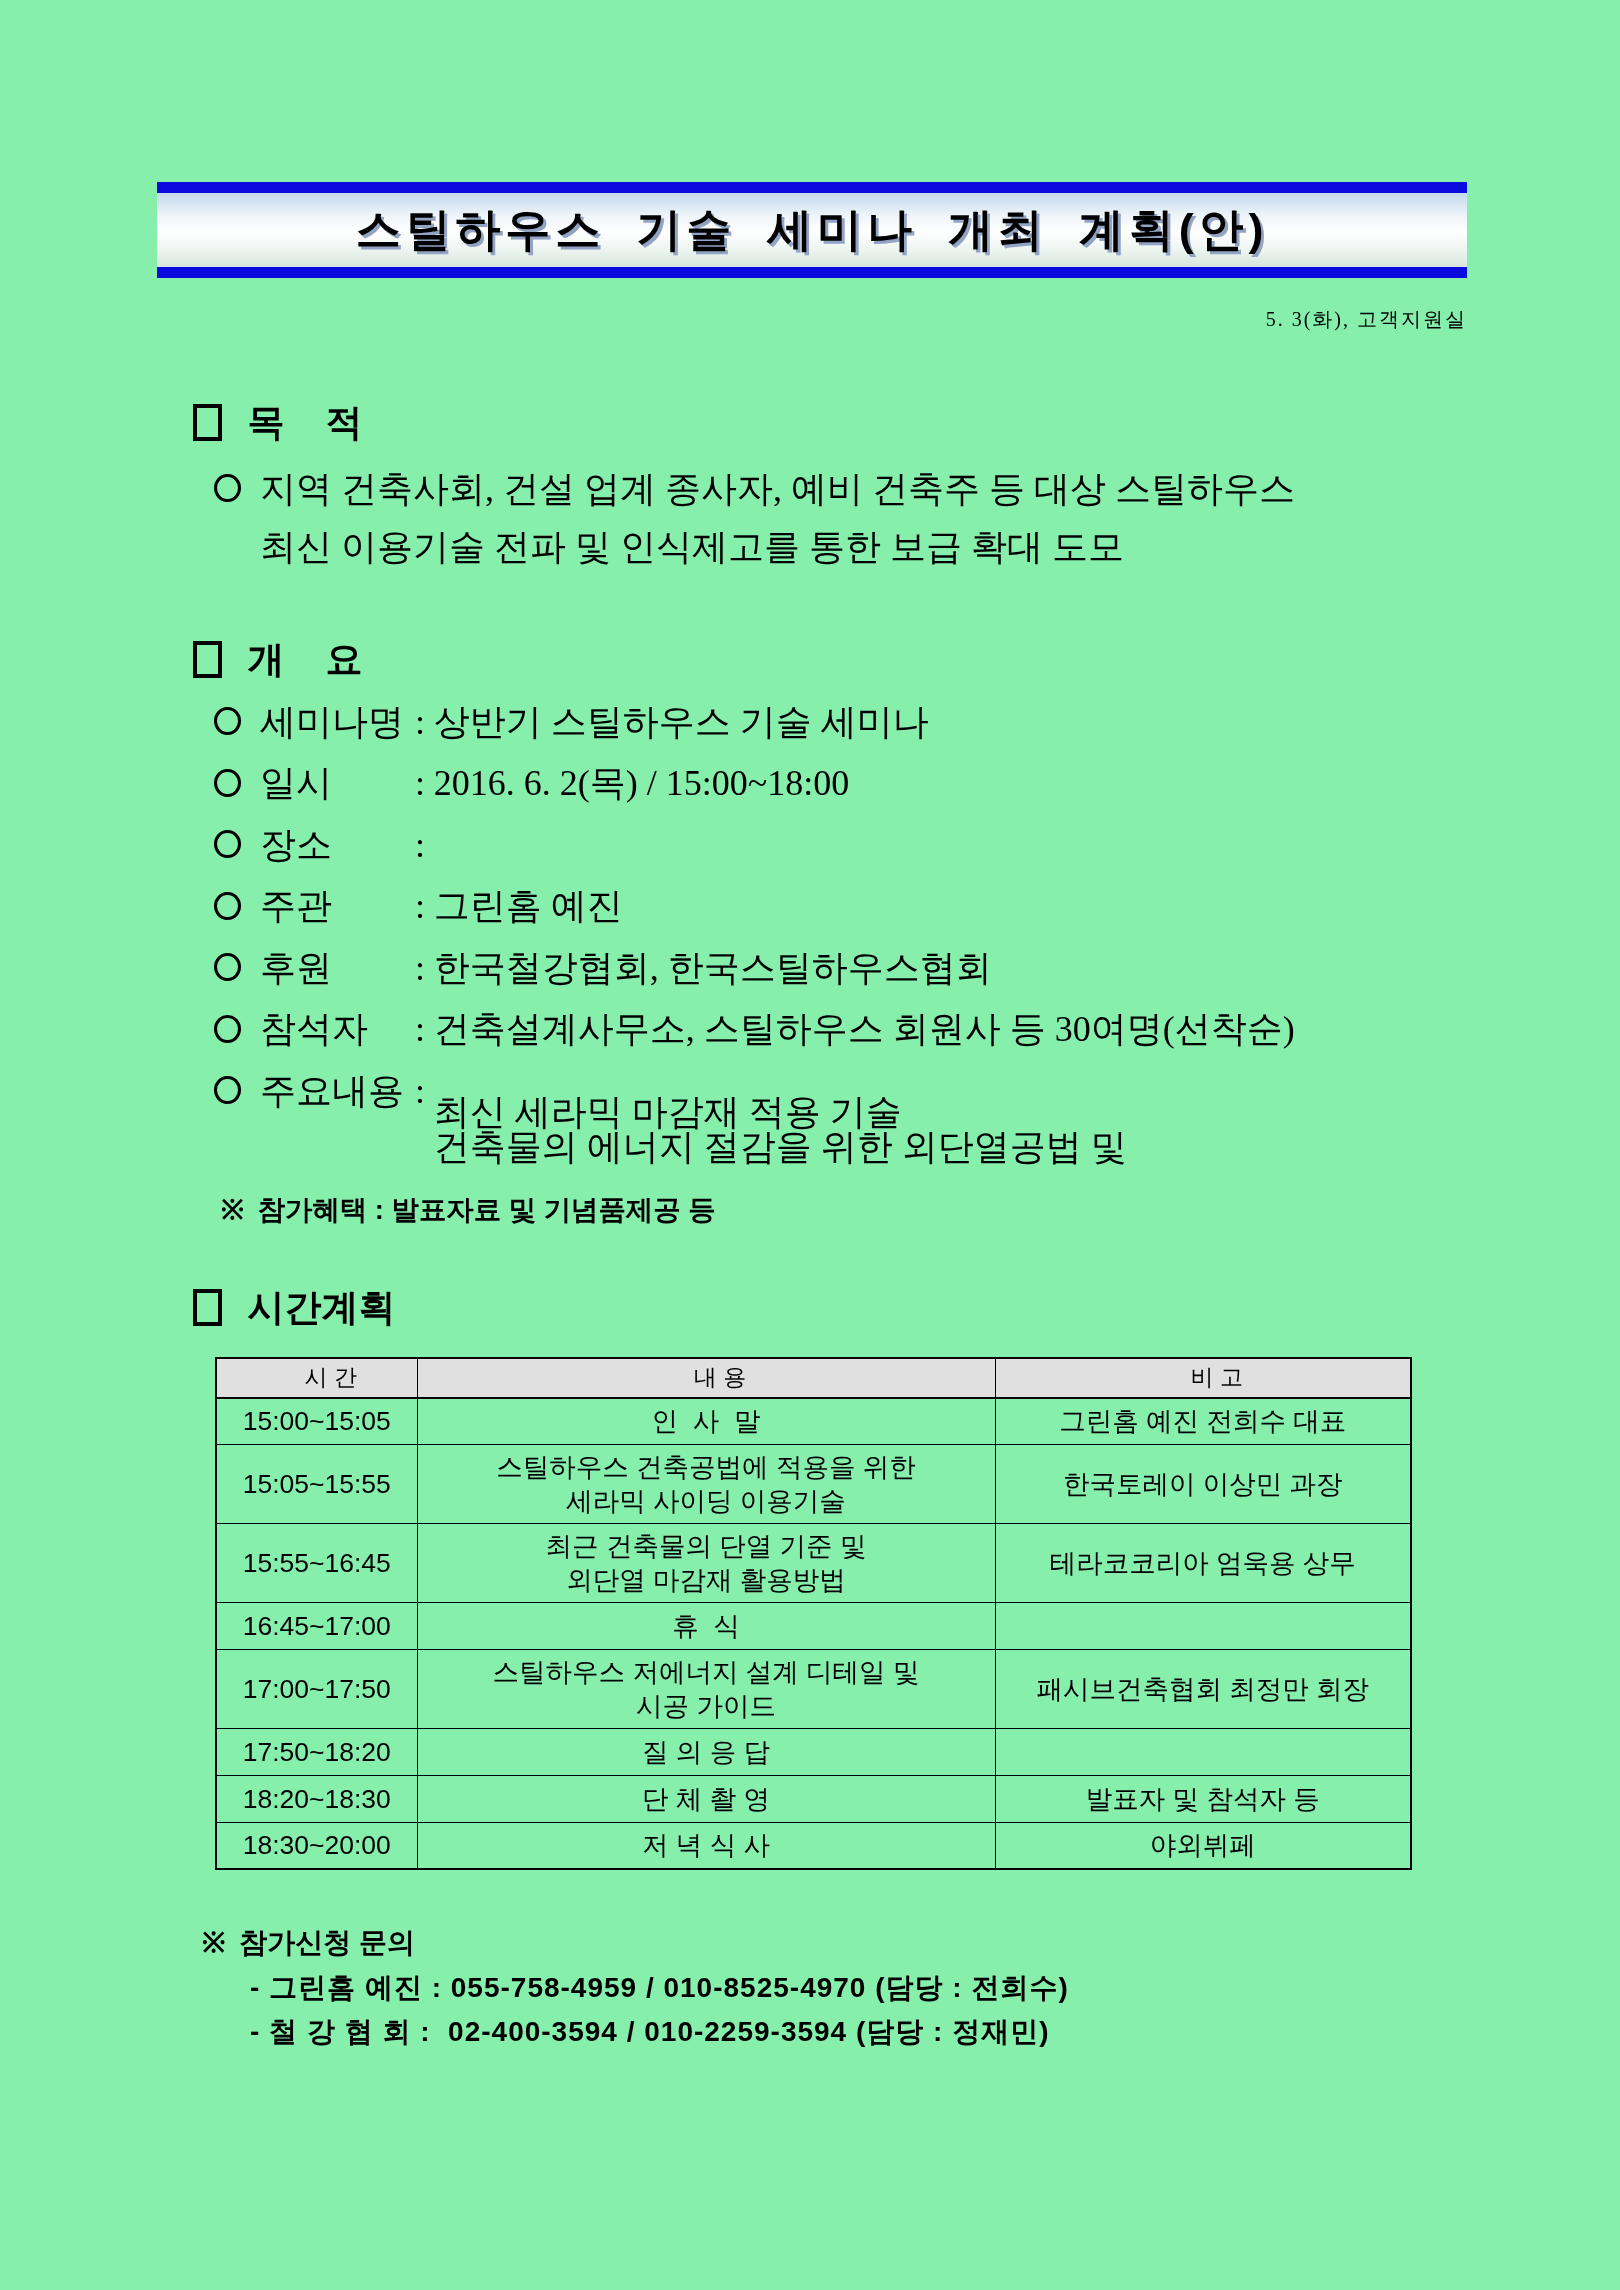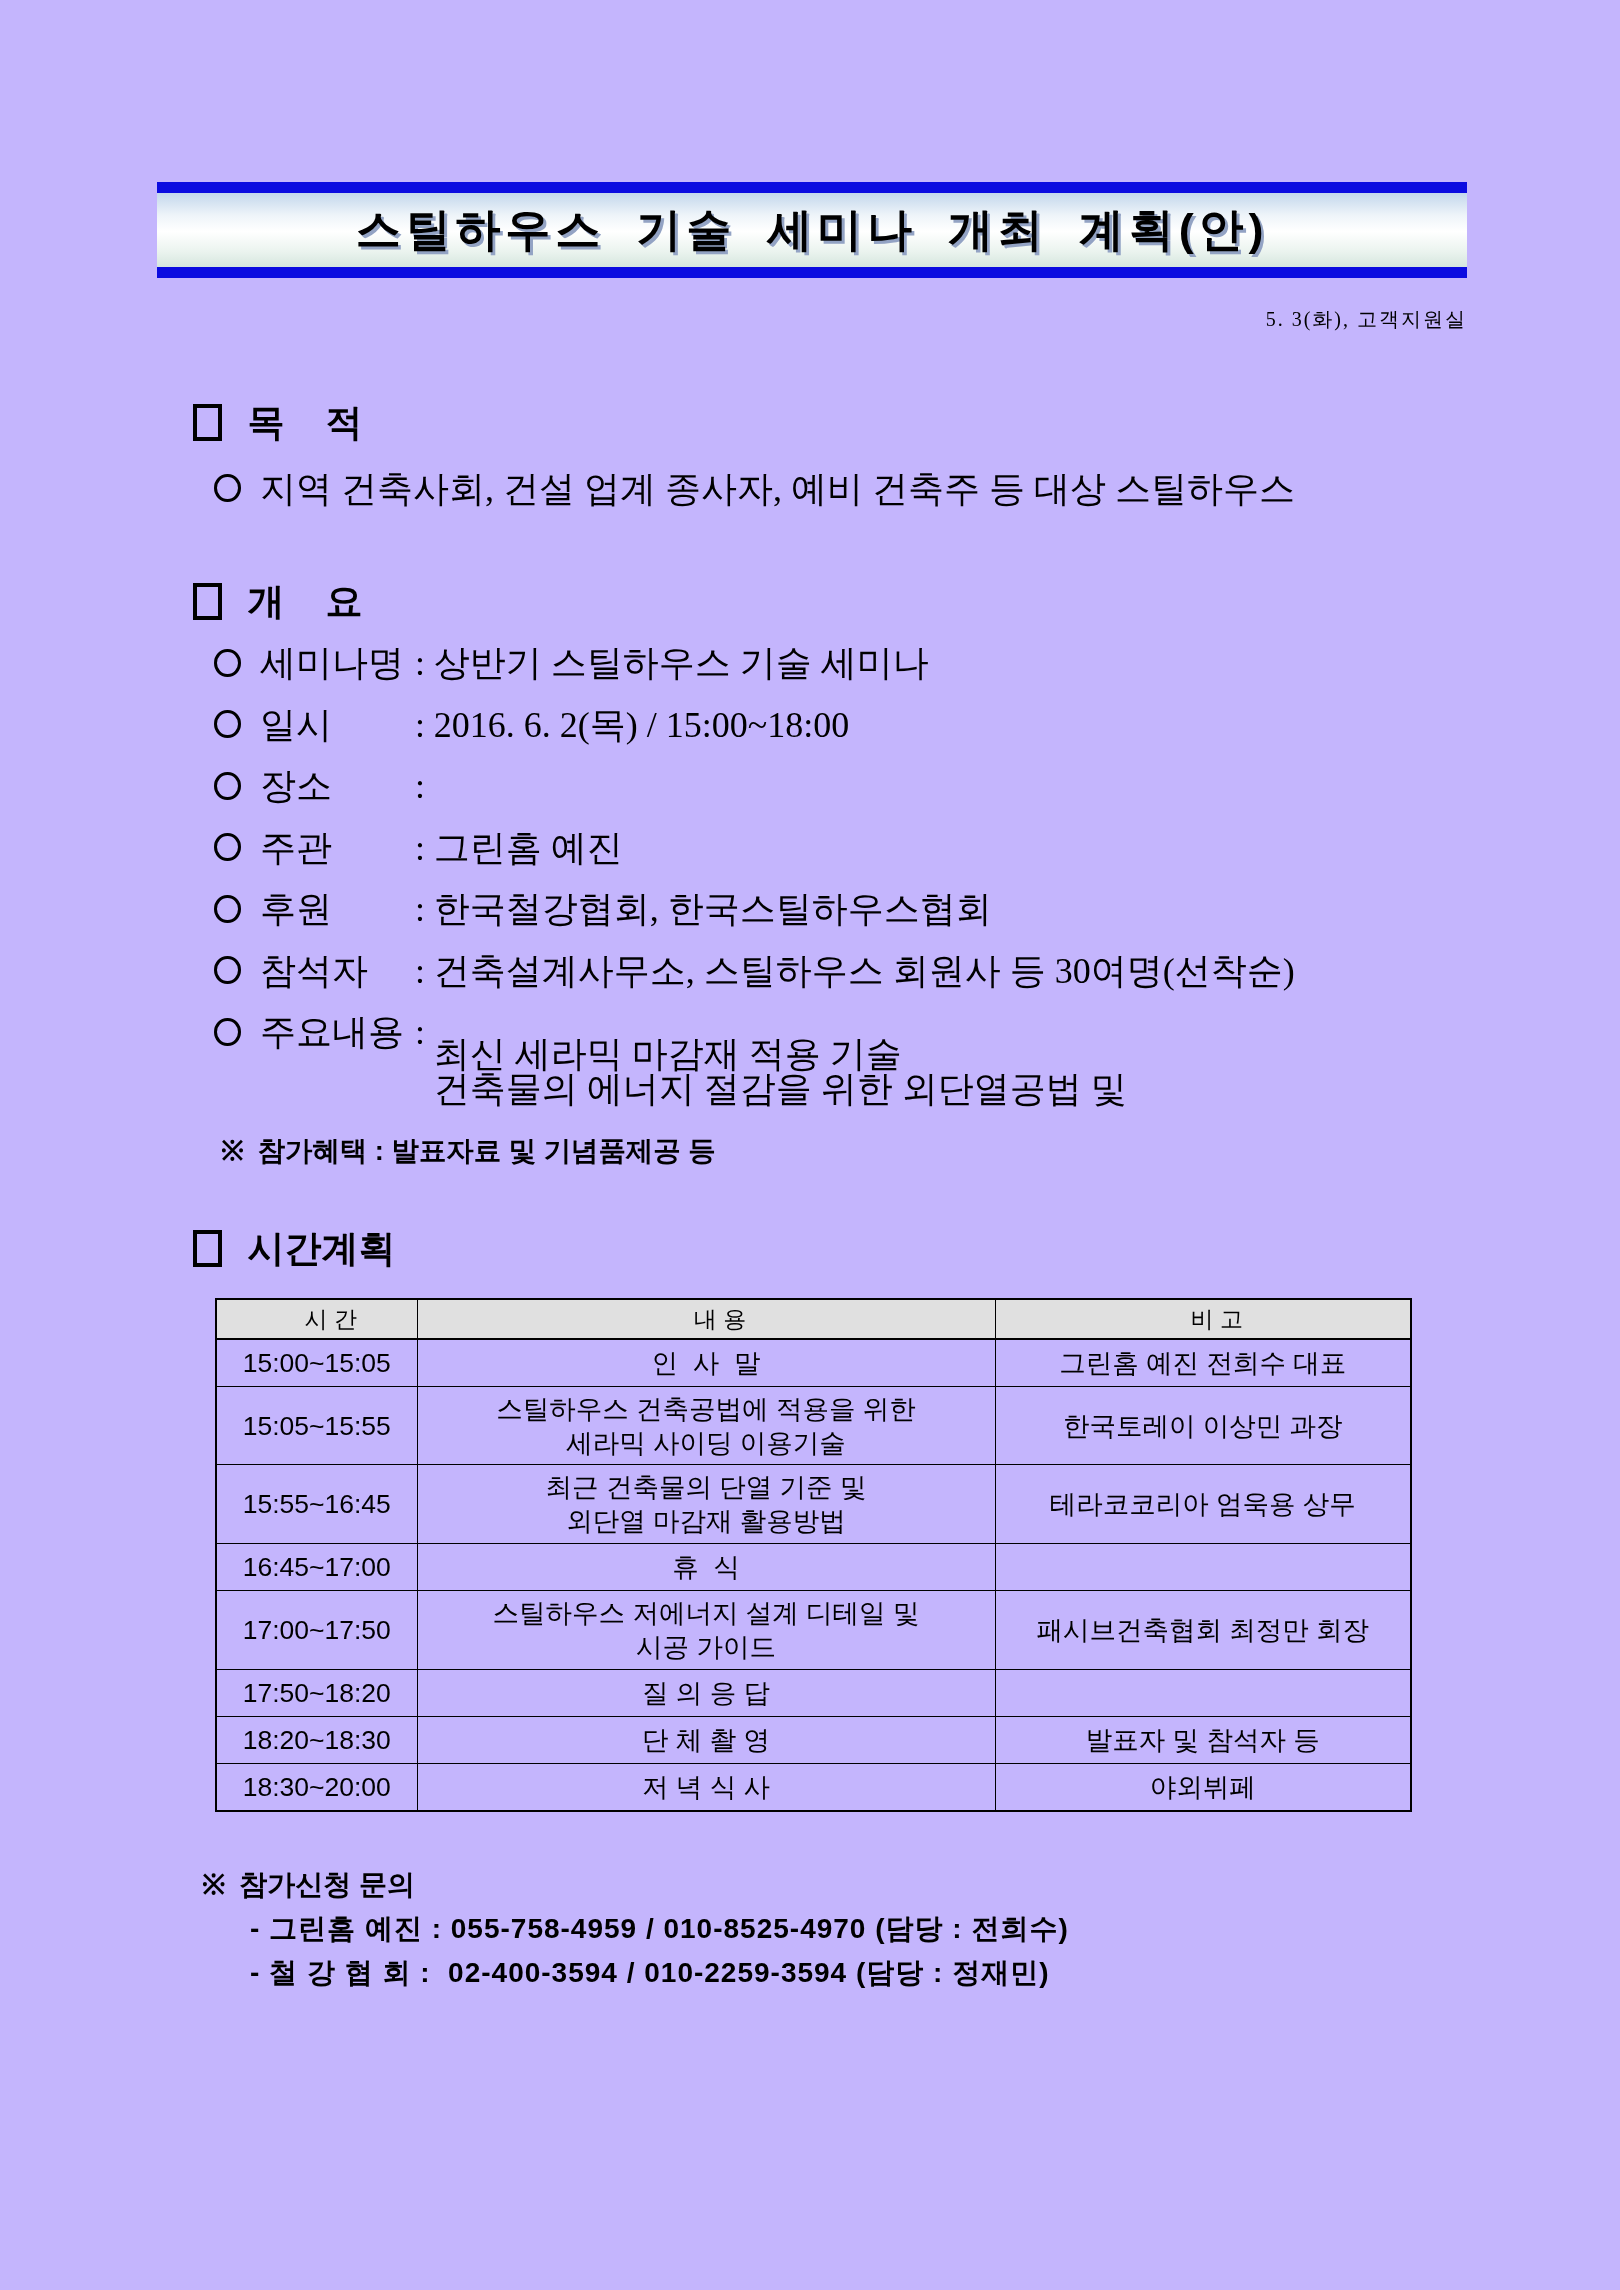--- a/index.html
+++ b/index.html
@@ -1,19 +1,19 @@
 <!DOCTYPE html>
 <html><head>
 <meta charset="utf-8">
 <style>
   * { margin: 0; padding: 0; box-sizing: border-box; }
   html, body { background: #888; }
   .page {
     width: 1620px; height: 2291px;
-    background: #c4b5fd;
+    background: #86efac;
     margin: 0 auto;
     padding: 182px 153px 0 157px;
     font-family: "Liberation Serif", serif;
     color: #000;
     overflow: hidden;
   }
   .pre { white-space: pre; }
 
   
   .banner { width: 1310px; }
@@ -166,20 +166,21 @@
 
   <div>
     <div class="sec-heading h-purpose">
       <span class="sq-icon"></span>
       <span class="pre">목    적</span>
     </div>
     <div class="bullet-row purpose-row">
       <span class="circle-icon"></span>
       <div>
         <div class="pre">지역 건축사회, 건설 업계 종사자, 예비 건축주 등 대상 스틸하우스</div>
+        <div class="pre purpose-line2">최신 이용기술 전파 및 인식제고를 통한 보급 확대 도모</div>
       </div>
     </div>
   </div>
 
   <div>
     <div class="sec-heading h-overview">
       <span class="sq-icon"></span>
       <span class="pre">개    요</span>
     </div>
 

